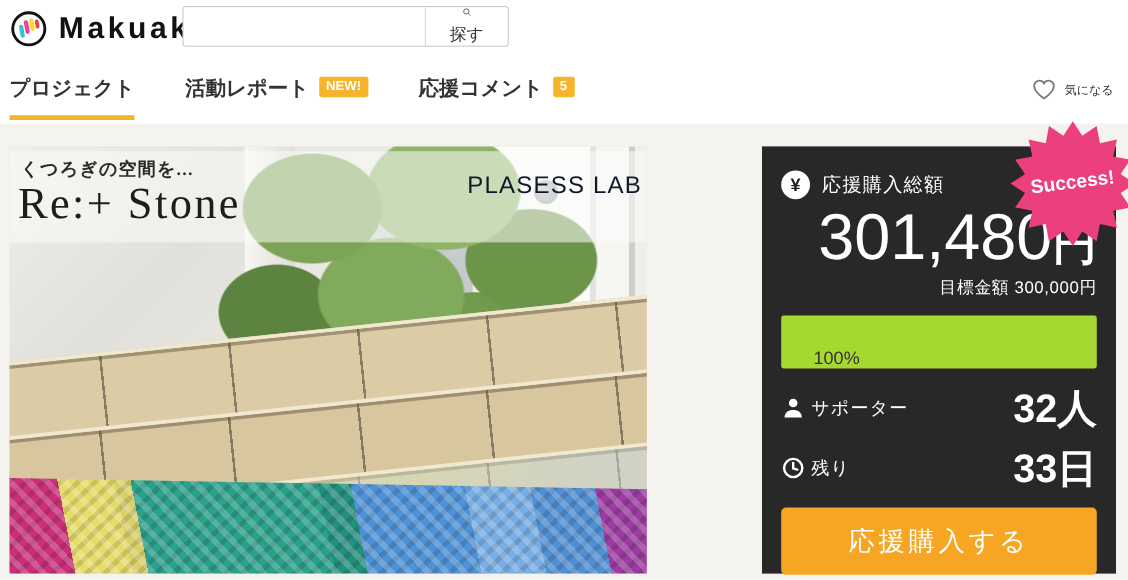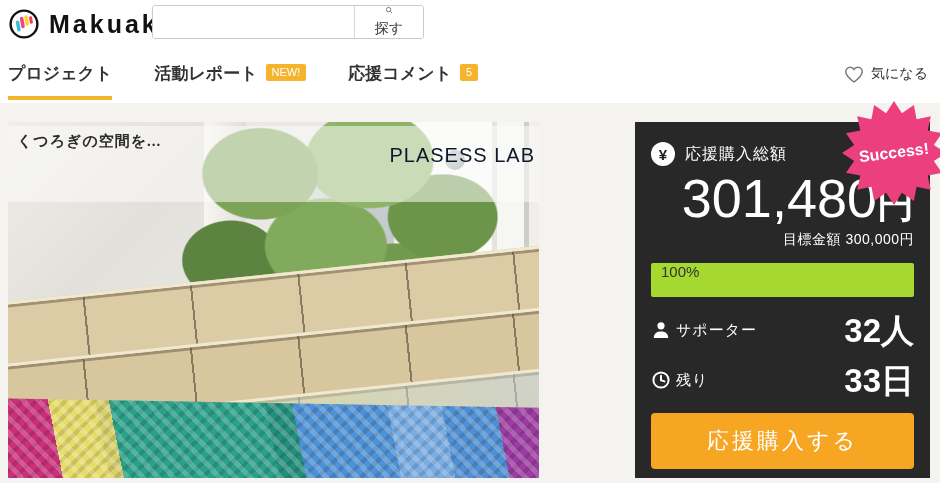--- a/index.html
+++ b/index.html
@@ -16,23 +16,23 @@
   .search { position:absolute; left:152px; top:5px; width:272px; height:34px;
     border:1px solid #c9c9c9; border-radius:3px; display:flex; background:#fff; overflow:hidden; }
   .search input { flex:1; border:none; outline:none; padding:0 10px; font-size:14px; background:#fff; }
   .search button { width:80px; border:none; border-left:1px solid #d8d8d8; background:#fff;
     display:flex; align-items:center; justify-content:center; gap:6px; font-size:14px; color:#333; cursor:pointer;flex-direction:column; }
 
   
   .tabs { position:absolute; top:62px; left:8px; right:12px; display:flex; align-items:flex-start; gap:42px; }
   .tab { position:relative; font-size:17px; font-weight:700; color:#333; padding-bottom:15px; cursor:pointer; display:flex; align-items:center; }
   .tab.active::after { content:""; position:absolute; left:0; right:0; bottom:0; height:4px; background:#f6b42c; }
-  .badge { display:inline-block; margin-left:8px; background:#f6b42c; color:#fff; font-size:11px; font-weight:400;
+  .badge { display:inline-block; margin-left:8px; background:#f6b42c; color:#fff; font-size:11px; font-weight:700;
     padding:3px 6px; border-radius:2px; line-height:1; transform:translateY(-1px); }
-  .fav { margin-left:auto; display:flex; align-items:flex-start; gap:7px; font-size:14px; color:#333; cursor:pointer; padding-top:3px; }
+  .fav { margin-left:auto; display:flex; align-items:center; gap:7px; font-size:10px; color:#333; cursor:pointer; padding-top:3px; }
 
   .content-bg { position:absolute; top:103px; left:0; right:0; bottom:0; background:#f4f3f0; }
 
   
   .photo { position:absolute; left:8px; top:122px; width:531px; height:356px; overflow:hidden; background:#e9e8e4; }
   .p-wall-left { position:absolute; left:0; top:0; width:200px; height:310px;
     background:linear-gradient(135deg,#f0eeea 0%,#e2e0da 45%,#edebe6 100%); }
   .p-pillar { position:absolute; left:196px; top:0; width:42px; height:300px;
     background:linear-gradient(90deg,#f7f6f3,#dfded9); }
   .p-window { position:absolute; left:280px; top:36px; width:112px; height:150px;
@@ -91,22 +91,22 @@
   .panel { position:absolute; left:635px; top:122px; width:295px; height:356px;
     background:#282828; padding:16px 16px 0; color:#fff; }
   .panel-head { display:flex; align-items:center; gap:10px; margin-top:4px; }
   .yen-circle { width:24px; height:24px; border-radius:50%; background:#fff; color:#1d1d1d;
     font-size:15px; font-weight:700; display:flex; align-items:center; justify-content:center; }
   .panel-head-label { font-size:16px; letter-spacing:1px; }
   .amount { text-align:right; margin-top:4px; line-height:1.05; white-space:nowrap; }
   .amount-num { font-size:54px; font-weight:400; }
   .amount-unit { font-size:37px; font-weight:700; }
   .goal { text-align:right; font-size:14px; margin-top:4px; letter-spacing:0.5px; }
-  .progress { margin-top:14px; height:34px; background:#a6d930; border-radius:2px;
-    display:flex; align-items:flex-start; padding-left:10px; }
+  .progress { margin-top:14px; height:44px; background:#a6d930; border-radius:2px;
+    display:flex; align-items:flex-end; padding-left:27px; }
   .progress span { color:#333; font-size:15px; font-weight:500; }
   .stat-row { display:flex; align-items:center; gap:5px; margin-top:17px; }
   .stat-label { font-size:15px; letter-spacing:1px; }
   .stat-value { margin-left:auto; font-size:33px; font-weight:700; line-height:1;text-align:center; }
   .cta { display:block; width:100%; height:56px; margin-top:16px; background:#f6a623; border:none;
     border-radius:4px; color:#fff; font-size:22px; letter-spacing:3px; font-family:"Liberation Sans",sans-serif;
     cursor:pointer; font-weight:500; }
   .success { position:absolute; top:-21px; right:-16px; width:104px; height:104px; }
   .success svg { width:104px; height:104px; display:block; }
   .success .success-text { position:absolute; inset:0; display:flex; align-items:center; justify-content:center;
@@ -178,20 +178,21 @@
   <div class="p-dot d2"></div>
   <div class="p-dot d3"></div>
   <div class="p-bush"></div>
   <div class="p-plant2"></div>
   <div class="p-step s1"></div>
   <div class="p-step s2"></div>
   <div class="p-step s3"></div>
   <div class="p-gravel"></div>
   <div class="p-band"></div>
   <div class="p-catch">くつろぎの空間を...</div>
+  <div class="p-title">Re:+ Stone</div>
   <div class="p-sign">PLASESS LAB</div>
 </div>
 
 <aside class="panel">
   <div class="panel-head">
     <div class="yen-circle">¥</div>
     <span class="panel-head-label">応援購入総額</span>
   </div>
   <div class="amount">
     <span class="amount-num">301,480</span><span class="amount-unit">円</span>

